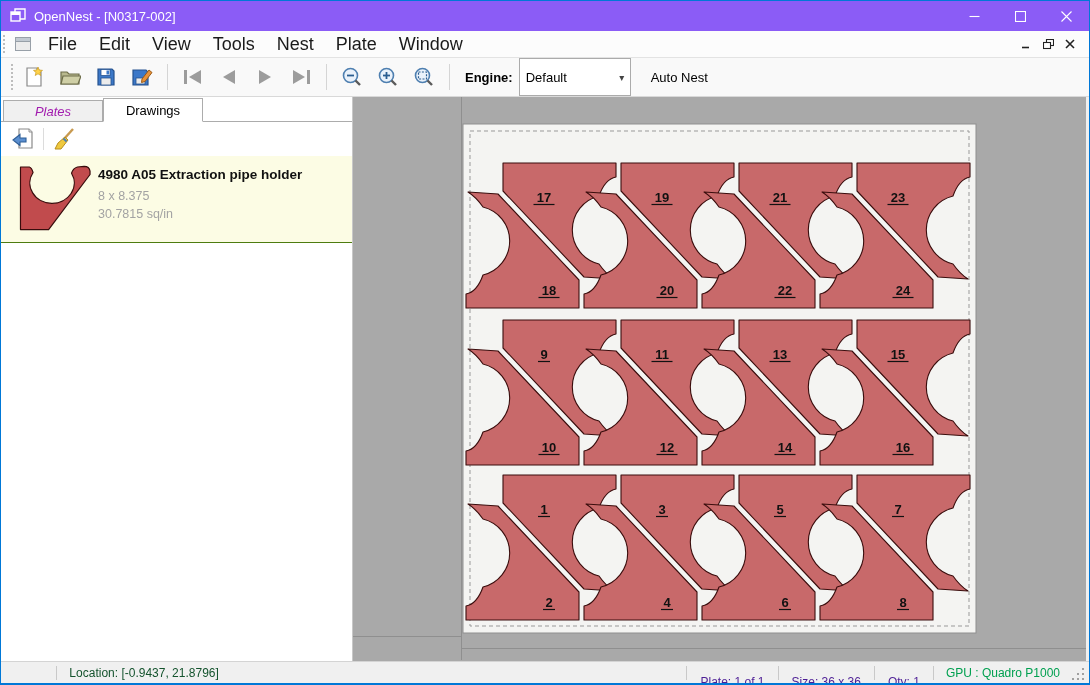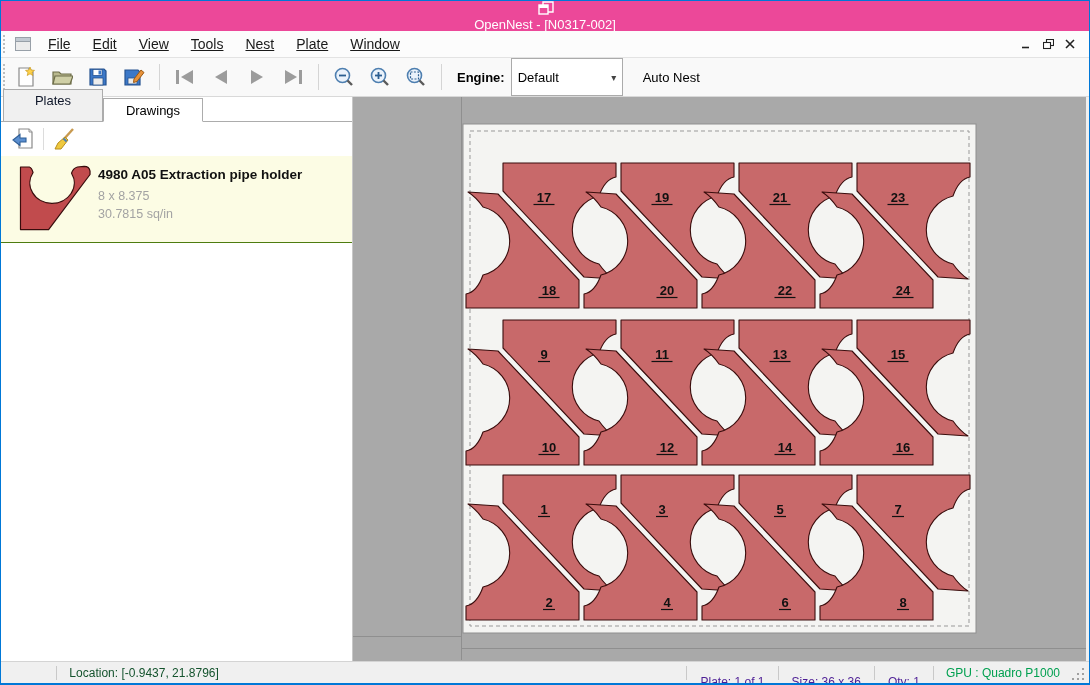--- a/index.html
+++ b/index.html
@@ -17,42 +17,42 @@
   .titlebar .app-icon{ margin:0 8px 0 9px; width:16px; height:16px; flex:0 0 auto; }
   .titlebar .title{ color:#FFFFFF; font-size:13px; }
   .titlebar .spacer{ flex:1; }
   .caption-btn{ width:46px; height:30px; display:flex; align-items:center; justify-content:center; }
 
   
   .menubar{ height:27px; background:#FCFCFC; border-bottom:1px solid #E3E3E3; display:flex; align-items:center; flex:0 0 auto; }
   .grip{ width:5px; height:70%; margin-left:2px; border-left:2px dotted #BDBDBD; }
   .mdi-doc-icon{ width:16px; height:14px; margin:0 6px 0 7px; background:#ECECEC; border:1px solid #98A0A8; }
   .mdi-doc-icon .bar{ height:4px; background:#C2CAD2; border-bottom:1px solid #98A0A8; }
-  .menu-item{ padding:8px 11px; font-size:14px; color:#1A1A1A; line-height:26px; cursor:default;text-decoration:underline; }
+  .menu-item{ padding:8px 11px; font-size:18px; color:#1A1A1A; line-height:26px; cursor:default; }
   .mdi-controls{ margin-left:auto; display:flex; align-items:center; padding-right:8px; }
   .mdi-btn{ width:22px; height:20px; display:flex; align-items:center; justify-content:center; }
 
   
-  .toolbar{ height:39px; background:#F9F9F9; border-bottom:1px solid #D9D9D9; display:flex; align-items:center; flex:0 0 auto; }
+  .toolbar{ height:39px; background:#F9F9F9; border-bottom:1px solid #D9D9D9; display:flex; align-items:center; flex:0 0 auto;padding-left:8px; }
   .tool-btn{ width:30px; height:30px; margin:0 3px; display:flex; align-items:center; justify-content:center; border:1px solid transparent; border-radius:2px; }
   .tb-sep{ width:1px; height:26px; background:#D5D5D5; margin:0 7px; }
   .engine-label{ font-size:13px; font-weight:bold; margin:0 6px 0 8px; }
   .engine-combo{ width:112px; height:38px; background:#FFFFFF; border:1px solid #ABABAB; display:flex; align-items:center; font-size:13px; }
   .engine-combo .val{ flex:1; padding-left:6px; }
   .engine-combo .arrow{ width:16px; text-align:center; color:#444; font-size:10px; }
   .autonest{ font-size:13px; margin-left:14px; padding:4px 6px; border-radius:2px; }
 
   
   .body{ flex:1; display:flex; min-height:0; }
 
   
   .left-panel{ width:352px; background:#FFFFFF; border-right:1px solid #C8C8C8; display:flex; flex-direction:column; }
   .tabs{ height:25px; display:flex; align-items:flex-end; background:#FFFFFF; border-bottom:1px solid #ACACAC; padding-left:2px; }
   .tab{ width:100px; text-align:center; font-size:13px; cursor:default; }
-  .tab.inactive{ background:#F0F0F0; border:1px solid #ACACAC; border-bottom:none; height:32px; line-height:21px; color:#0f172a; }
+  .tab.inactive{ background:#F0F0F0; border:1px solid #ACACAC; border-bottom:none; height:21px; line-height:21px; color:#a21caf;font-style:italic; }
   .tab.active{ background:#FFFFFF; border:1px solid #ACACAC; border-bottom:1px solid #FFFFFF; height:24px; line-height:23px; margin-bottom:-1px; position:relative; }
   .panel-toolbar{ height:34px; display:flex; align-items:center; padding-left:8px; background:#FFFFFF; }
   .panel-btn{ width:28px; height:28px; display:flex; align-items:center; justify-content:center; border:1px solid transparent; border-radius:2px; }
   .panel-sep{ width:1px; height:22px; background:#DCDCDC; margin:0 6px; }
 
   .drawing-item{ background:#FCFCE4; border-bottom:1px solid #4d7c0f; padding:9px 10px 9px 18px; display:flex; gap:5px; }
   .thumb{ width:74px; height:68px; flex:0 0 auto; }
   .item-text{ padding-top:2px; }
   .item-title{ font-size:13.5px; font-weight:bold; color:#111; margin-bottom:5px; }
   .item-line{ font-size:12.5px; color:#A3A3A3; line-height:18px; }
@@ -70,21 +70,21 @@
   .sb-spacer{ flex:1; }
   .sb-field{ padding:0 13px; color:#4c1d95;margin-top:19px; }
   .sb-gpu{ padding:0 12px; font-weight:normal; }
   .sb-grip{ width:14px; height:14px; margin:4px 3px 0 0; }
 </style>
 </head>
 <body>
 
 <div class="window">
 
-  <div class="titlebar" style="background: #ec4899; flex-direction: column;">
+  <div class="titlebar" style="background: #8b5cf6;">
     <svg class="app-icon" viewBox="0 0 16 16">
       <rect x="1" y="4" width="9" height="9" fill="none" stroke="#FFFFFF" stroke-width="1.4"></rect>
       <rect x="1" y="4" width="9" height="3" fill="#FFFFFF"></rect>
       <path d="M5 4 V1 H15 V11 H10" fill="none" stroke="#FFFFFF" stroke-width="1.4"></path>
     </svg>
     <span class="title">OpenNest - [N0317-002]</span>
     <span class="spacer"></span>
     <div class="caption-btn">
       <svg width="11" height="11" viewBox="0 0 11 11">
           <line x1="0.5" y1="5.5" x2="10.5" y2="5.5" stroke="#FFFFFF" stroke-width="1.1"></line>

